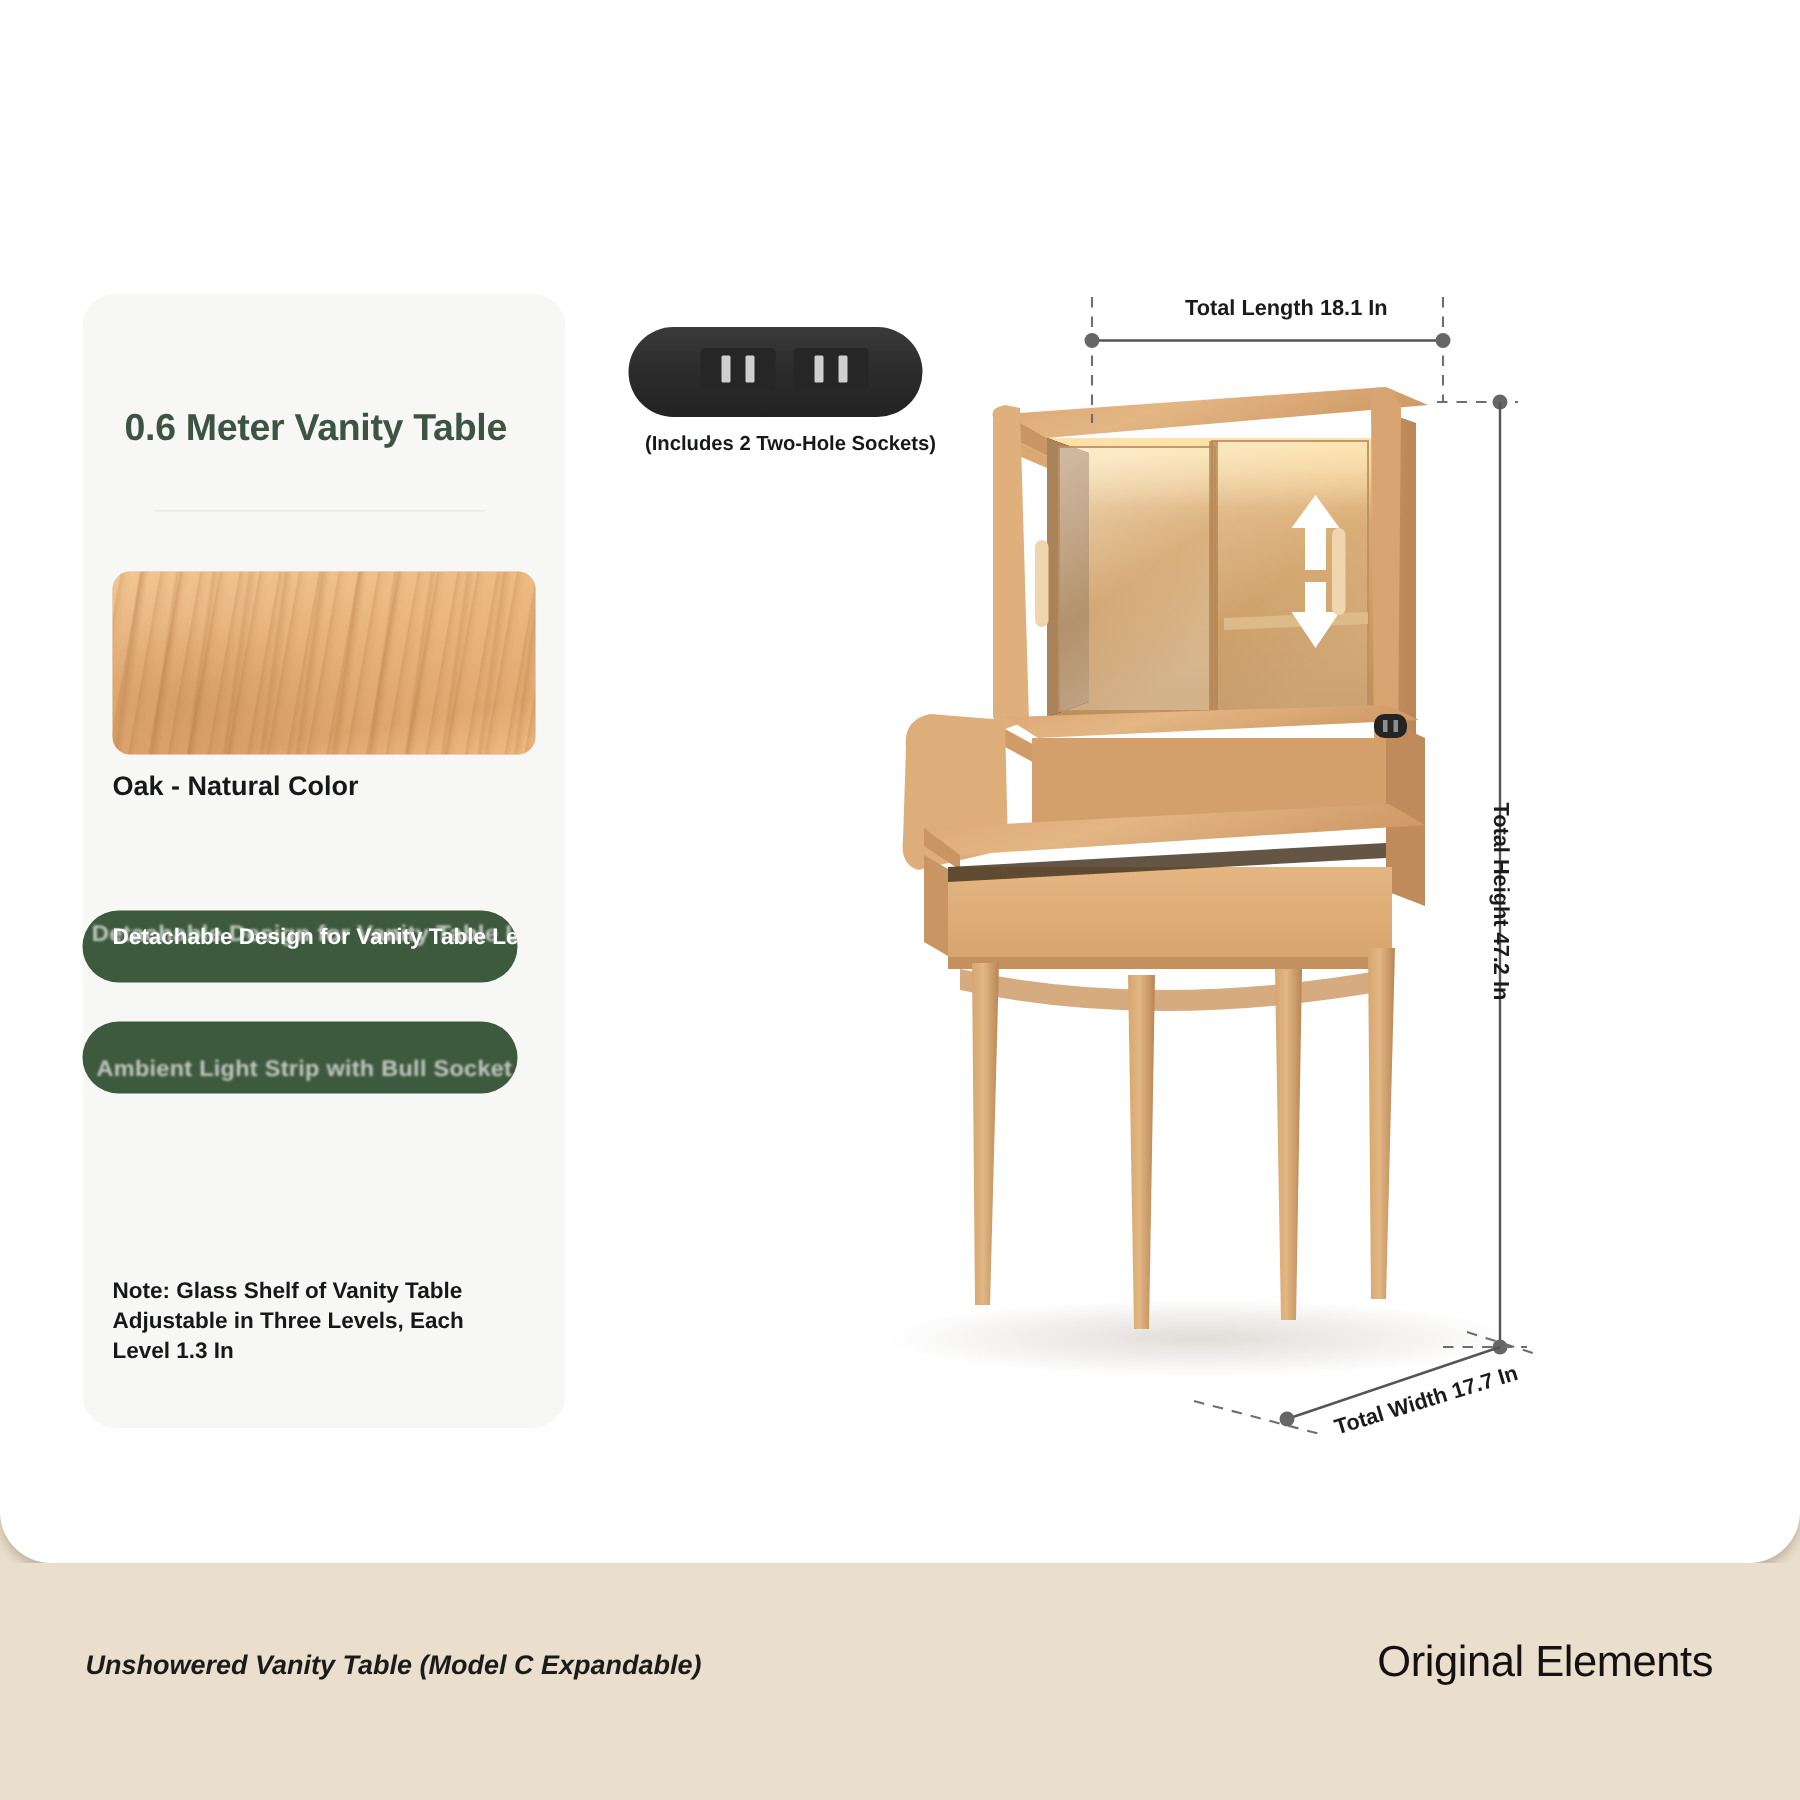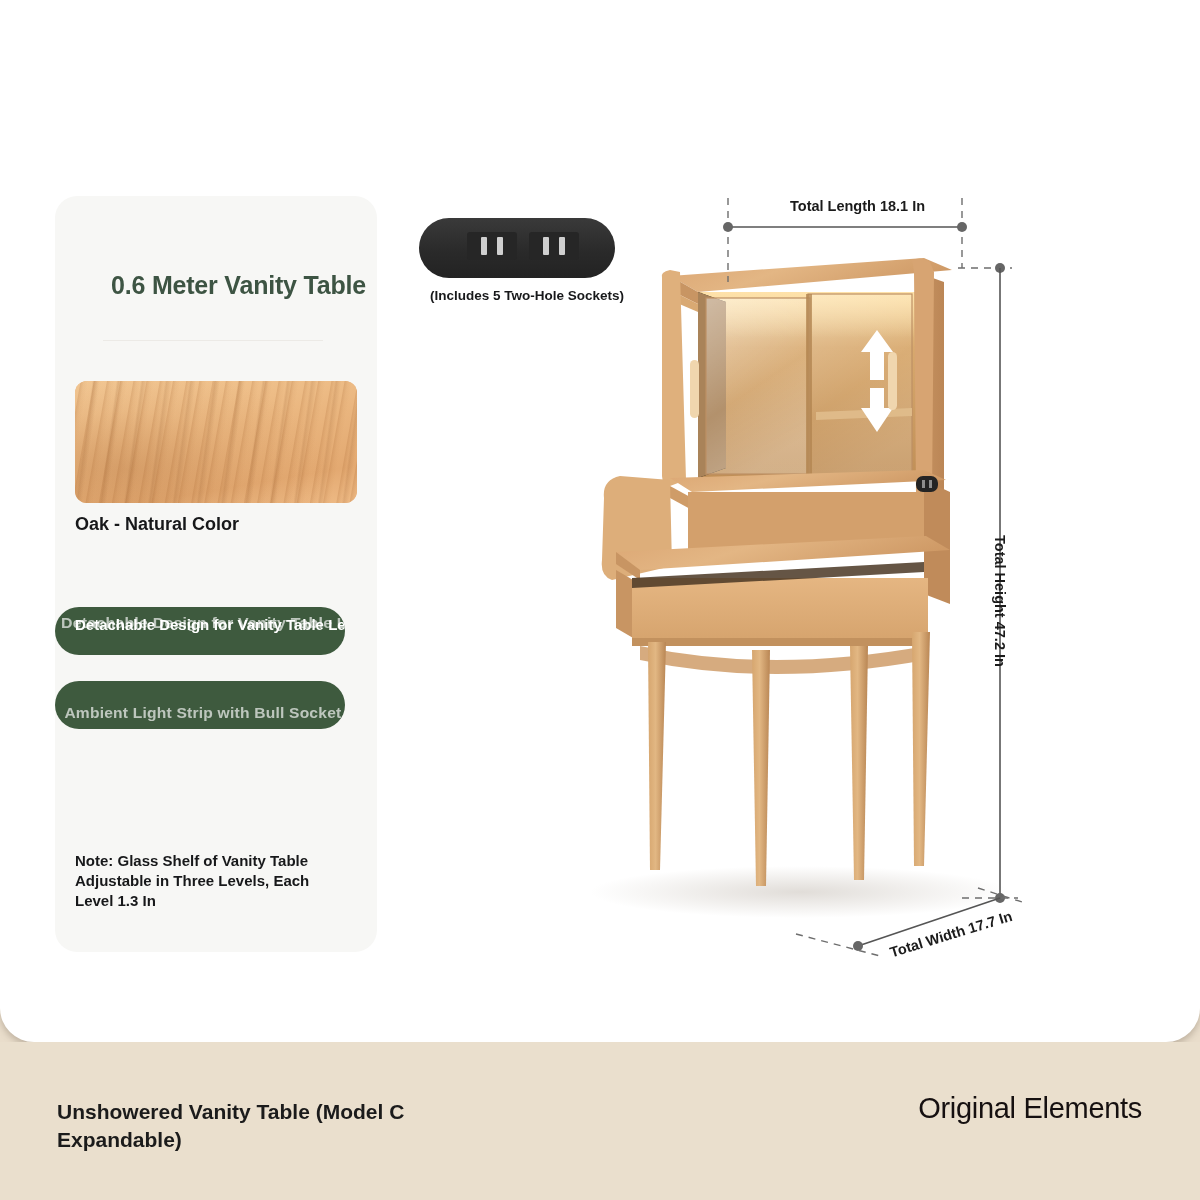--- a/index.html
+++ b/index.html
@@ -44,21 +44,20 @@
 
   .card-title {
     position: absolute;
     left: 28px; top: 74px;
     width: 280px;
     font-size: 25px;
     font-weight: bold;
     color: #3d5443;
     letter-spacing: -0.2px;
     line-height: 1.2;
-    margin-left: 28px;
   }
 
   .divider {
     position: absolute;
     left: 48px; top: 144px;
     width: 220px; height: 1px;
     background: #eceae6;
   }
 
   
@@ -220,24 +219,25 @@
   .footer {
     position: absolute;
     left: 0; top: 1042px;
     width: 1200px; height: 158px;
     background: #eadfcd;
   }
   .footer-left {
     position: absolute;
     left: 57px; top: 56px;
     width: 420px;
-    font-size: 21px;
+    font-size: 18px;
     font-weight: bold;
     color: #1b1b1b;
     line-height: 1.35;
+    font-style: italic;
   }
   .footer-brand {
     position: absolute;
     right: 58px; top: 50px;
     font-size: 29px;
     font-weight: normal;
     color: #161010;
     letter-spacing: -0.3px;
   }
 </style>
@@ -277,21 +277,21 @@
       <div class="socket-body">
         <div class="socket-face a">
           <div class="prong l"></div>
           <div class="prong r"></div>
         </div>
         <div class="socket-face b">
           <div class="prong l"></div>
           <div class="prong r"></div>
         </div>
       </div>
-      <div class="socket-caption">(Includes 5 Two-Hole Sockets)</div>
+      <div class="socket-caption">(Includes 2 Two-Hole Sockets)</div>
     </div>
 
     <svg class="product" viewBox="0 0 560 800">
       <defs>
         <linearGradient id="oakTop" x1="0" y1="0" x2="1" y2="0.3">
           <stop offset="0%" stop-color="#dba673"></stop>
           <stop offset="45%" stop-color="#e3b684"></stop>
           <stop offset="100%" stop-color="#cf9a66"></stop>
         </linearGradient>
         <linearGradient id="oakFront" x1="0" y1="0" x2="0" y2="1">

